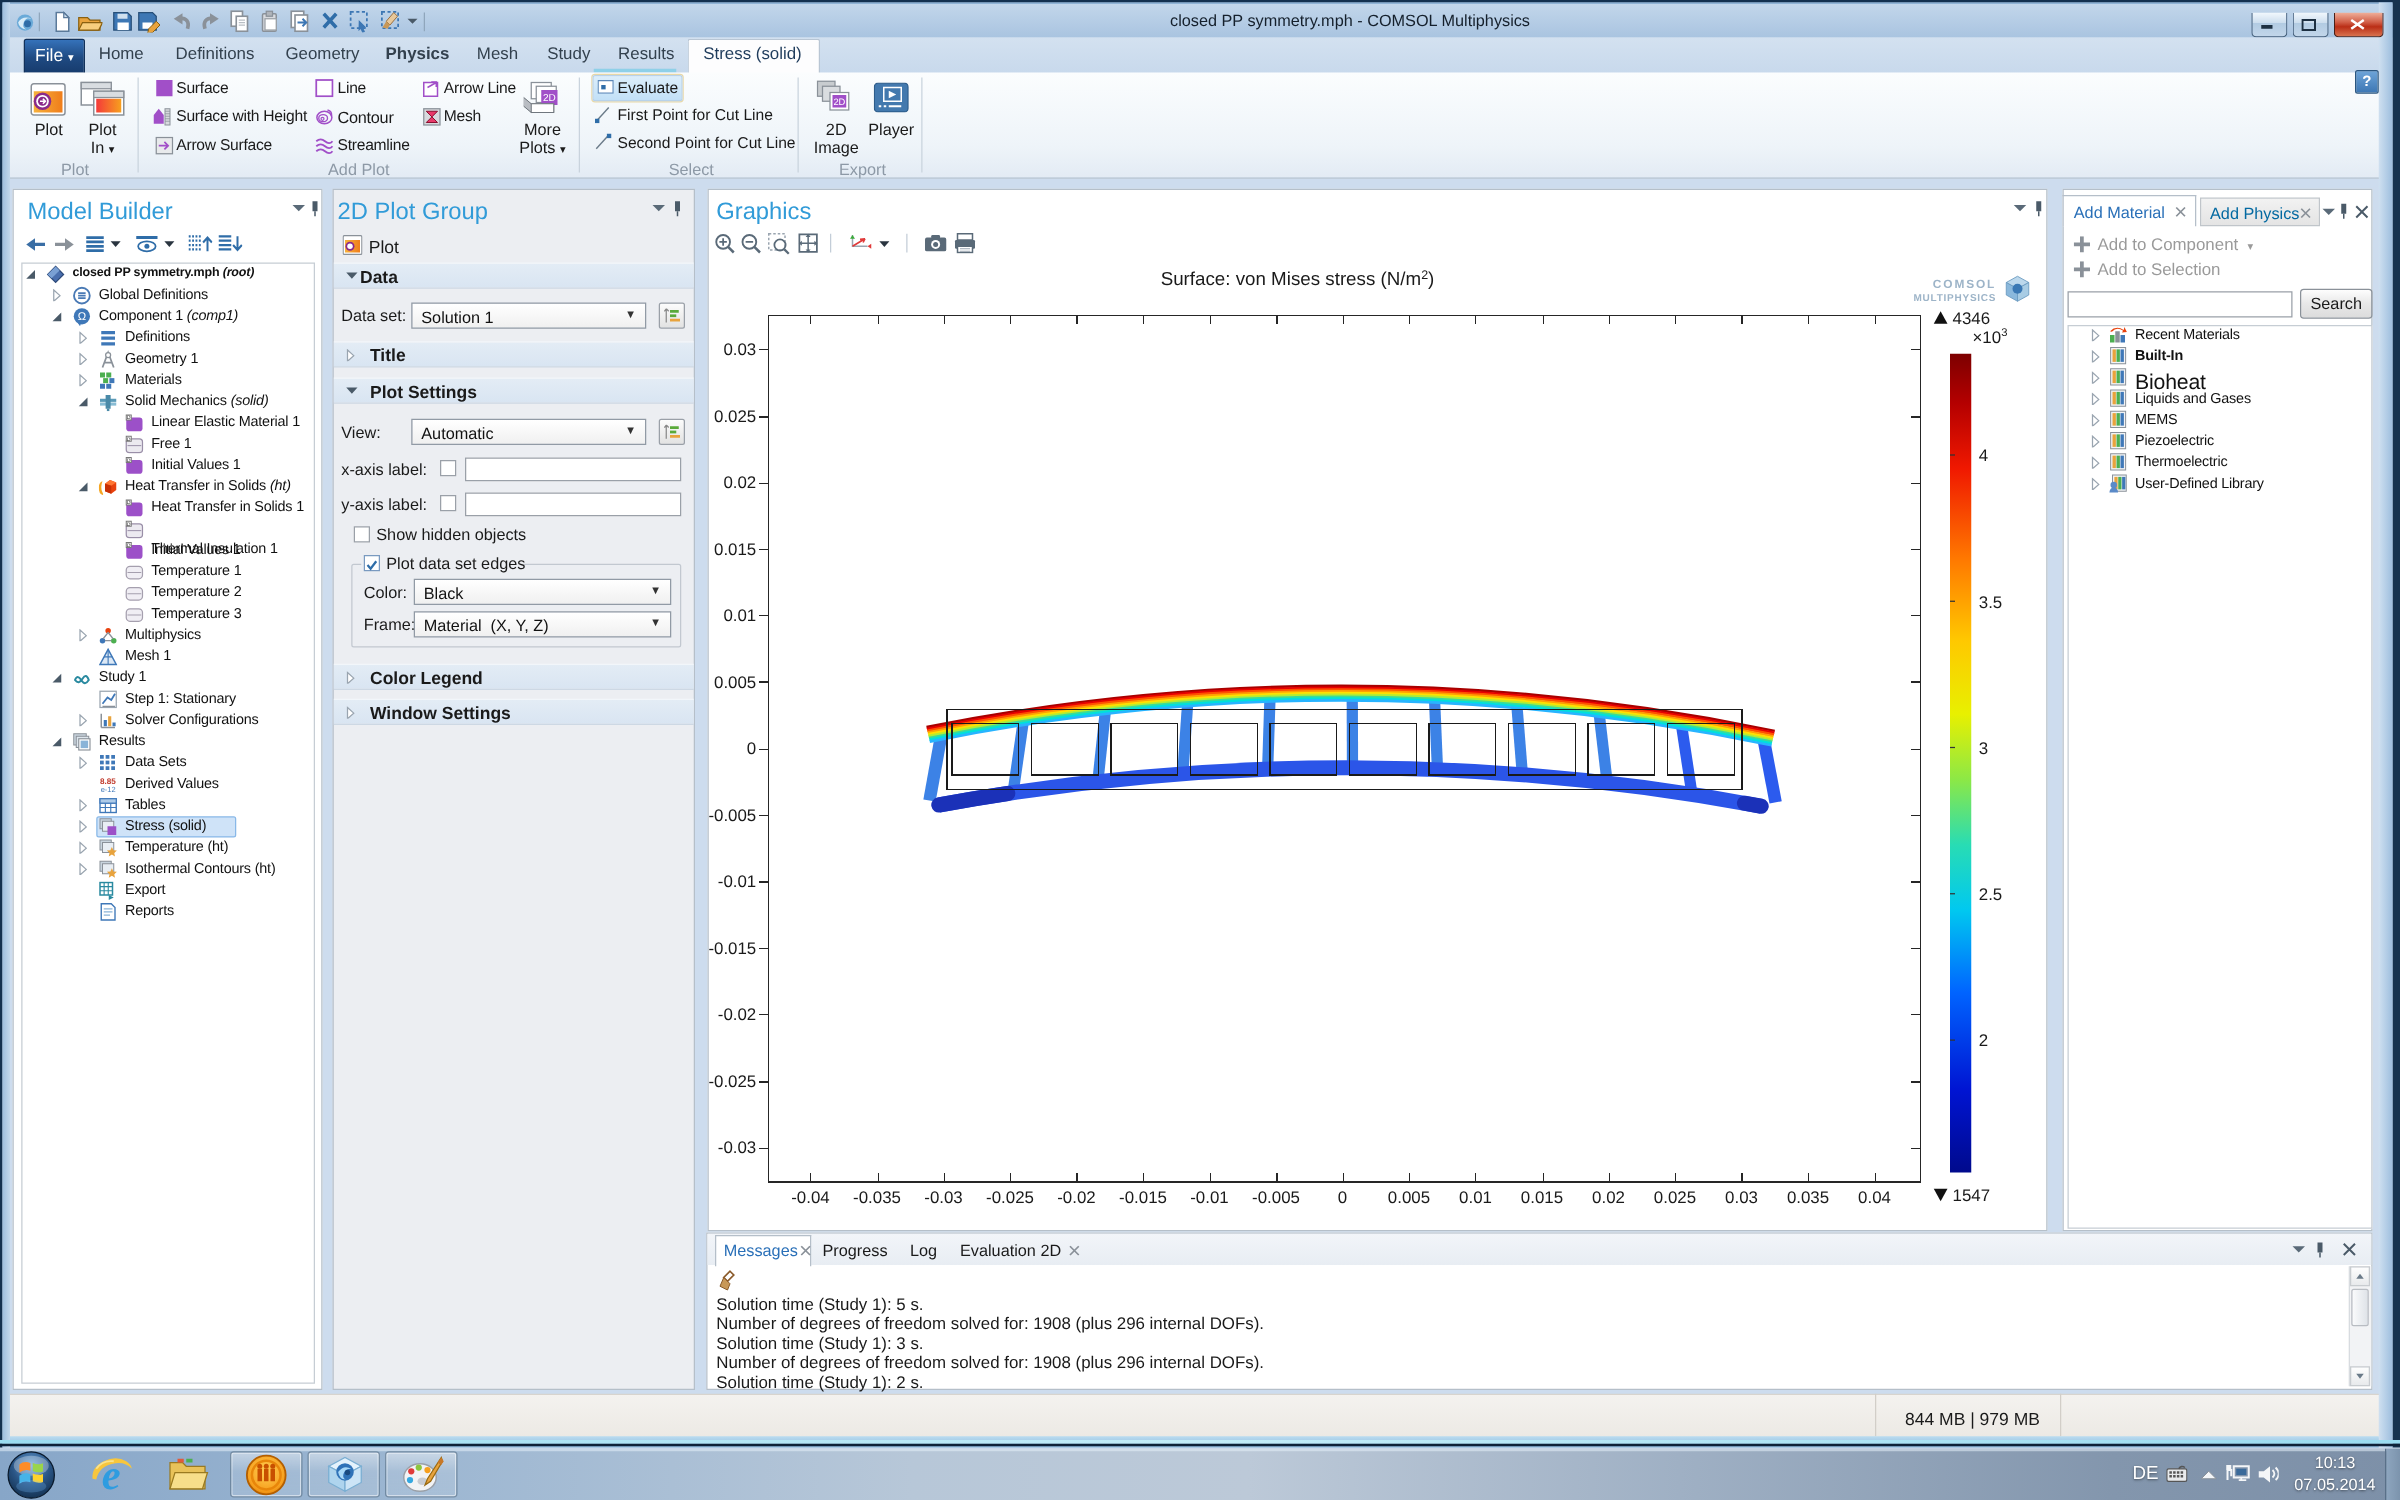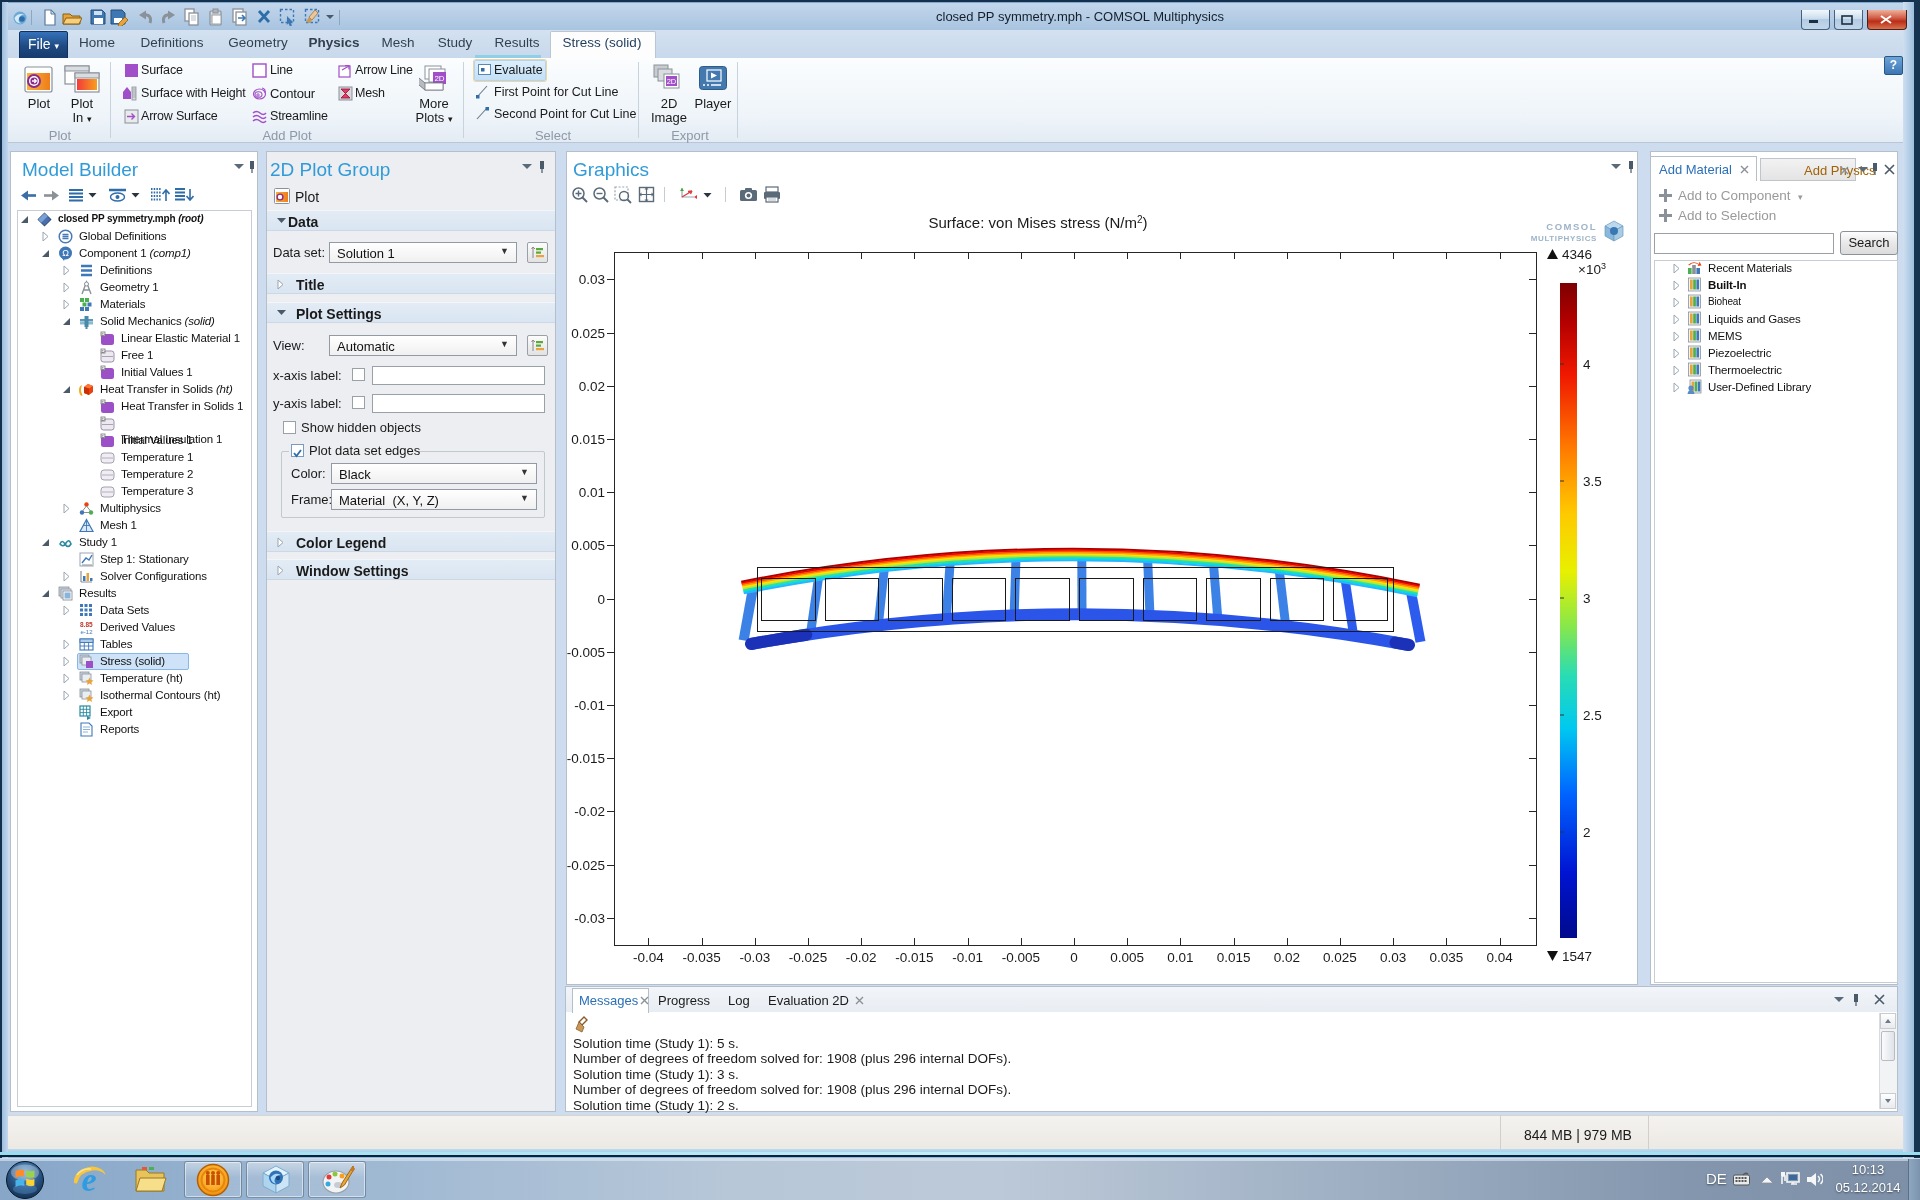--- a/index.html
+++ b/index.html
@@ -817,21 +817,21 @@
     <path d="M981 800 h11 l-5.5 10 z" fill="#111"></path>
     <text x="996" y="810" font-size="13.5" fill="#1a1a1a" font-family="Liberation Sans">1547</text>
   </svg>
 <div class="ab" style="left:1650px;top:151px;width:248px;height:834px;background:#fff;border:1px solid #b5bfc9;box-sizing:border-box;"></div>
 <div class="ab" style="left:1650px;top:156px;width:107px;height:25px;background:#fff;border:1px solid #b5bfc9;border-bottom:none;box-sizing:border-box;"></div>
 <div class="ab" style="left:1659px;top:162px;width:80px;height:15px;font-size:13px;color:#2a70b8;">Add Material</div>
 <svg class="ab" style="left:1740px;top:165px;" width="10" height="10" viewBox="0 0 10 10">
     <path d="M1 1 L8 8 M8 1 L1 8" stroke="#8a9199" stroke-width="1.4"></path>
   </svg>
 <div class="ab" style="left:1760px;top:158px;width:96px;height:23px;background:linear-gradient(#f2f2f2,#e4e4e4);border:1px solid #c0c5ca;box-sizing:border-box;"></div>
-<div class="ab" style="left:1768px;top:163px;width:72px;height:15px;font-size:13px;color:#a16207;margin-left:36px;">Add Physics</div>
+<div class="ab" style="left:1768px;top:163px;width:72px;height:15px;font-size:13px;color:#0369a1;">Add Physics</div>
 <svg class="ab" style="left:1840px;top:166px;" width="10" height="10" viewBox="0 0 10 10">
     <path d="M1 1 L8 8 M8 1 L1 8" stroke="#8a9199" stroke-width="1.4"></path>
   </svg>
 <svg class="ab" style="left:1857px;top:166px;" width="12" height="8" viewBox="0 0 12 8">
     <path d="M1 1 l5 5 l5 -5 z" fill="#5a6a78"></path>
   </svg>
 <svg class="ab" style="left:1871px;top:162px;" width="8" height="14" viewBox="0 0 8 14">
     <rect x="2" y="1" width="4" height="8" fill="#4a5a68"></rect>
     <rect x="3.4" y="9" width="1.2" height="4" fill="#4a5a68"></rect>
   </svg>
@@ -871,21 +871,21 @@
 <div class="ab" style="left:1708px;top:279px;width:180px;height:15px;font-size:11.5px;letter-spacing:-0.15px;color:#111;font-weight:bold;">Built-In</div>
 <svg class="ab" style="left:1672px;top:297px;" width="10" height="10" viewBox="0 0 10 10">
     <path d="M2 1 l5 4.5 l-5 4.5 z" fill="#fff" stroke="#9aa5b0"></path>
   </svg>
 <svg class="ab" style="left:1687px;top:294px;" width="15" height="16" viewBox="0 0 15 16">
     <rect x="1.5" y="1" width="12" height="13" fill="#f2f4f6" stroke="#8a9199" stroke-width="0.8"></rect>
     <rect x="3" y="2.5" width="2.7" height="10" fill="#e8a33d"></rect>
     <rect x="6.2" y="2.5" width="2.7" height="10" fill="#4caf50"></rect>
     <rect x="9.4" y="2.5" width="2.7" height="10" fill="#3f78b8"></rect>
   </svg>
-<div class="ab" style="left:1708px;top:296px;width:180px;height:15px;font-size:10px;letter-spacing:-0.15px;color:#111;">Bioheat</div>
+<div class="ab" style="left:1708px;top:296px;width:180px;height:15px;font-size:17px;letter-spacing:-0.15px;color:#111;">Bioheat</div>
 <svg class="ab" style="left:1672px;top:314px;" width="10" height="10" viewBox="0 0 10 10">
     <path d="M2 1 l5 4.5 l-5 4.5 z" fill="#fff" stroke="#9aa5b0"></path>
   </svg>
 <svg class="ab" style="left:1687px;top:311px;" width="15" height="16" viewBox="0 0 15 16">
     <rect x="1.5" y="1" width="12" height="13" fill="#f2f4f6" stroke="#8a9199" stroke-width="0.8"></rect>
     <rect x="3" y="2.5" width="2.7" height="10" fill="#e8a33d"></rect>
     <rect x="6.2" y="2.5" width="2.7" height="10" fill="#4caf50"></rect>
     <rect x="9.4" y="2.5" width="2.7" height="10" fill="#3f78b8"></rect>
   </svg>
 <div class="ab" style="left:1708px;top:313px;width:180px;height:15px;font-size:11.5px;letter-spacing:-0.15px;color:#111;">Liquids and Gases</div>
@@ -1072,13 +1072,13 @@
     <rect x="9" y="5" width="8" height="5" fill="#3a6a9a"></rect>
     <path d="M11 14 h6 M13 12 v2" stroke="#f4f6f8" stroke-width="1.4"></path>
 <path d="M2 6 v8 m0 -8 h3 v5" fill="none" stroke="#f4f6f8" stroke-width="1.6"></path>
     <rect x="1" y="2" width="4" height="4" fill="#f4f6f8"></rect>
   </svg>
 <svg class="ab" style="left:1805px;top:1171px;" width="18" height="16" viewBox="0 0 18 16">
     <path d="M2 6 v5 h4 l5 4 V2 L6 6 z" fill="#f4f6f8"></path>
     <path d="M13 5 q3 3 0 6 M15.5 3 q5 5 0 10" fill="none" stroke="#f4f6f8" stroke-width="1.5"></path>
   </svg>
 <div class="ab" style="left:1836px;top:1162px;width:64px;height:15px;font-size:13px;color:#fff;text-align:center;text-shadow:0 1px 2px rgba(0,0,0,0.5);">10:13</div>
-<div class="ab" style="left:1830px;top:1180px;width:76px;height:15px;font-size:13px;color:#fff;text-align:center;text-shadow:0 1px 2px rgba(0,0,0,0.5);">05.12.2014</div>
+<div class="ab" style="left:1830px;top:1180px;width:76px;height:15px;font-size:13px;color:#fff;text-align:center;text-shadow:0 1px 2px rgba(0,0,0,0.5);">07.05.2014</div>
 <div class="ab" style="left:1908px;top:1159px;width:12px;height:41px;background:linear-gradient(90deg,#8ea6bf,#7a92ab);border-left:1px solid #5a7088;"></div>
 </body></html>

